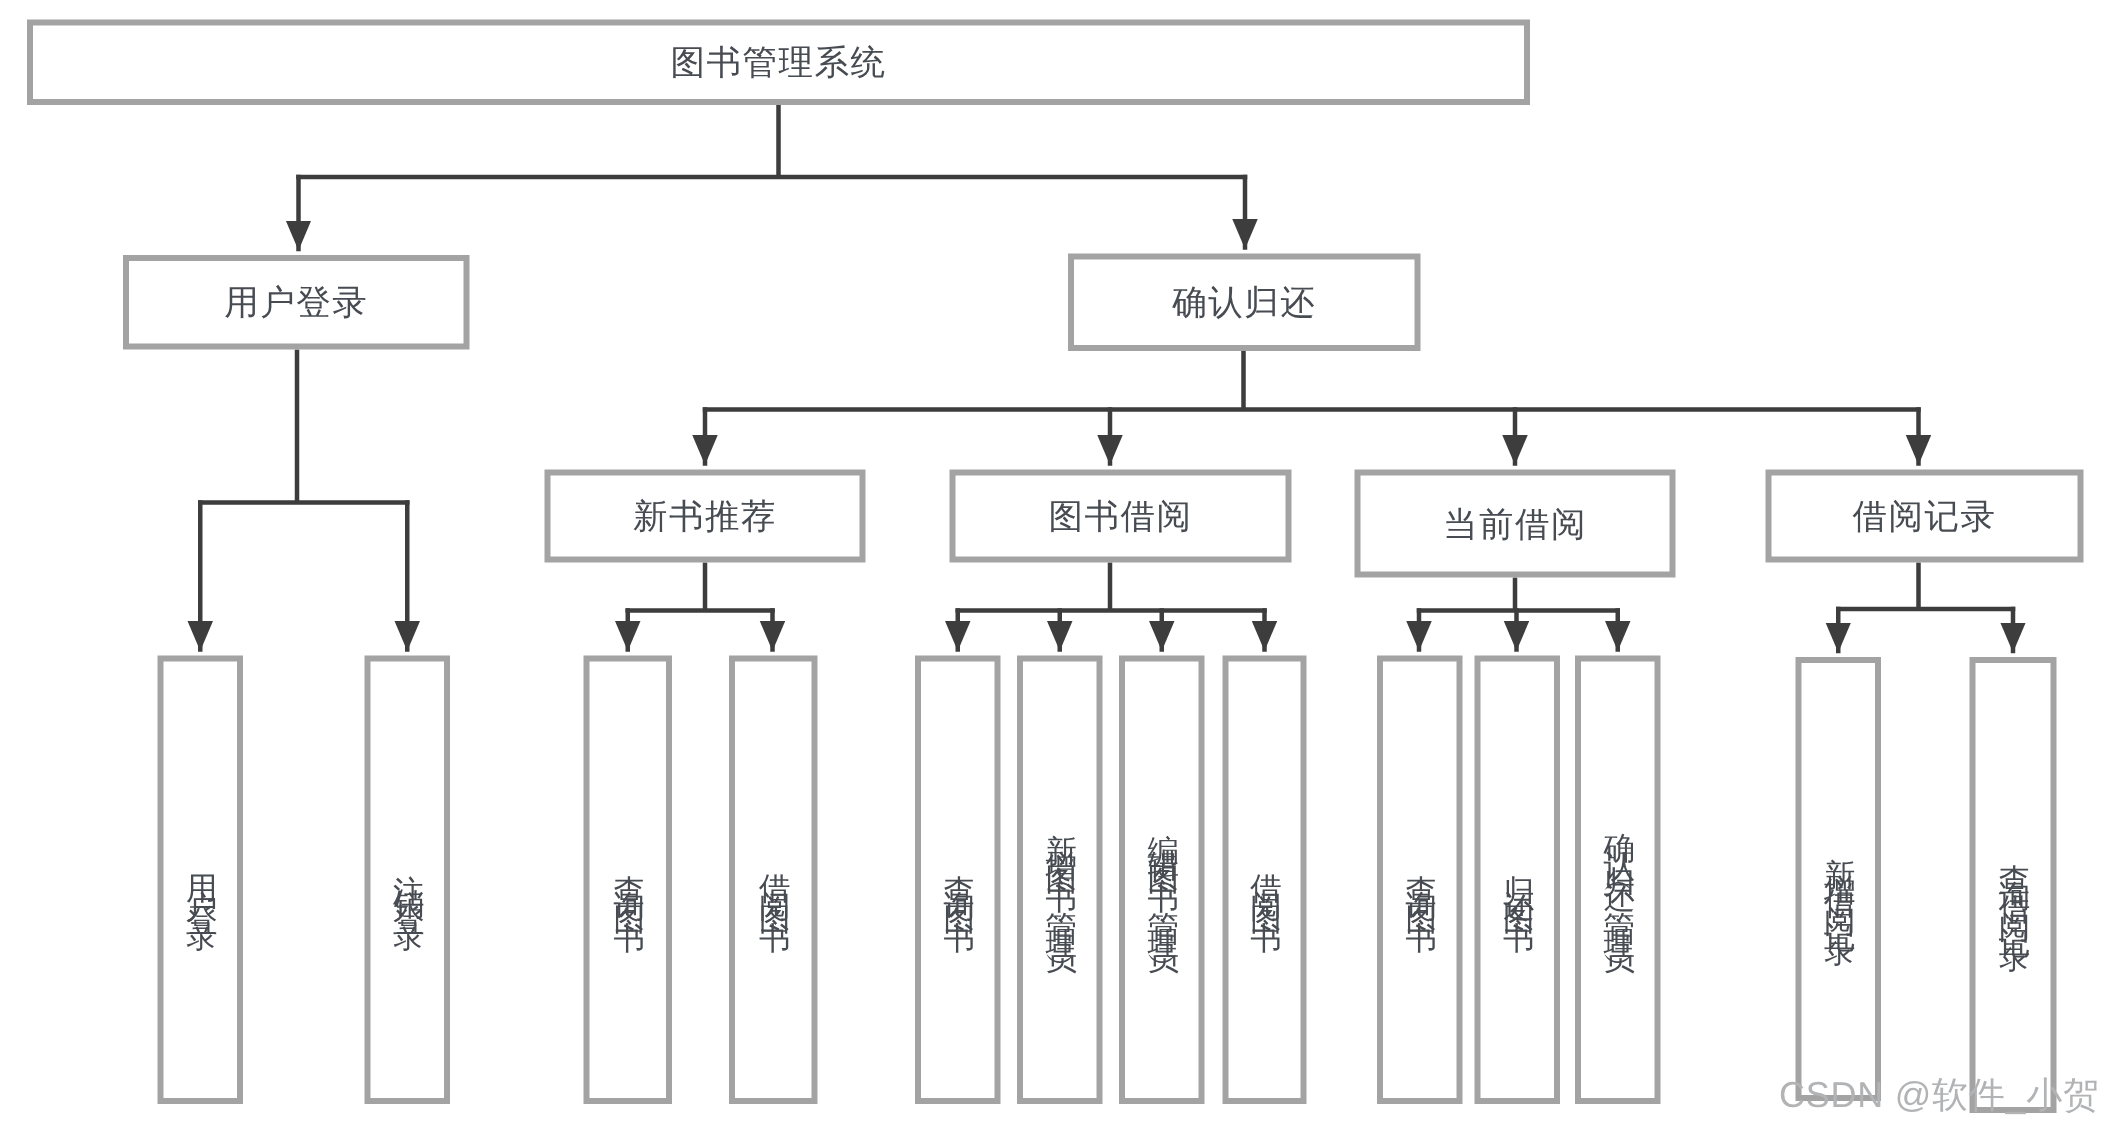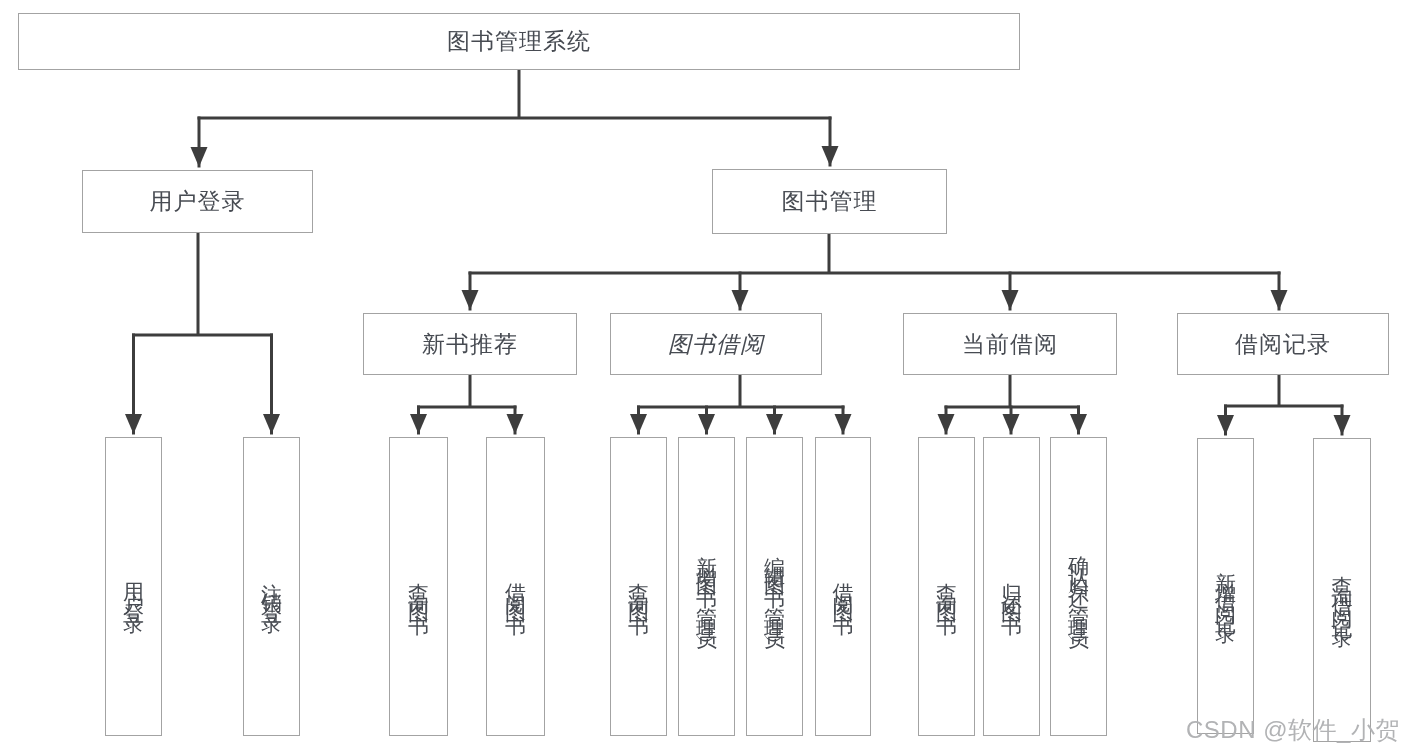--- a/index.html
+++ b/index.html
@@ -20,21 +20,21 @@
   .cline {
     stroke: #3d3d3d;
     stroke-width: 3;
     fill: none;
     stroke-linecap: square;
   }
   .node {
     position: absolute;
     box-sizing: border-box;
     background: #ffffff;
-    border: 1px solid #a3a3a3;
+    border: 4px solid #a3a3a3;
     display: flex;
     align-items: center;
     justify-content: center;
     color: #474b52;
     font-size: 23px;
     letter-spacing: 1px;
     z-index: 2;
     white-space: nowrap;
   }
   .vnode {
@@ -110,25 +110,25 @@
     <g>
       <path class="cline" d="M1279,375 V406 M1225.5,406 H1342"></path>
       <line class="cline" x1="1225.5" y1="406" x2="1225.5" y2="434" marker-end="url(#arrow)"></line>
       <line class="cline" x1="1342" y1="406" x2="1342" y2="434" marker-end="url(#arrow)"></line>
     </g>
   </svg>
 
   <div class="node" style="left:18px; top:13px; width:1002px; height:57px;">图书管理系统</div>
 
   <div class="node" style="left:82px; top:170px; width:231px; height:63px;">用户登录</div>
-  <div class="node" style="left:712px; top:169px; width:235px; height:65px;">图书管理</div>
+  <div class="node" style="left:712px; top:169px; width:235px; height:65px;">确认归还</div>
 
   <div class="node" style="left:363px; top:313px; width:214px; height:62px;text-align:right;">新书推荐</div>
-  <div class="node" style="left:610px; top:313px; width:212px; height:62px;font-style:italic;">图书借阅</div>
-  <div class="node" style="left:903px; top:313px; width:214px; height:62px;">当前借阅</div>
+  <div class="node" style="left:633px; top:313px; width:228px; height:62px;">图书借阅</div>
+  <div class="node" style="left:903px; top:313px; width:214px; height:72px;">当前借阅</div>
   <div class="node" style="left:1177px; top:313px; width:212px; height:62px;">借阅记录</div>
 
   <div class="node vnode" style="left:105px; top:437px; width:57px; height:299px;">用户登录</div>
   <div class="node vnode" style="left:243px; top:437px; width:57px; height:299px;">注销登录</div>
 
   <div class="node vnode" style="left:389px; top:437px; width:59px; height:299px;">查询图书</div>
   <div class="node vnode" style="left:486px; top:437px; width:59px; height:299px;">借阅图书</div>
 
   <div class="node vnode" style="left:610px; top:437px; width:57px; height:299px;">查询图书</div>
   <div class="node vnode" style="left:678px; top:437px; width:57px; height:299px;">新增图书（管理员）</div>

